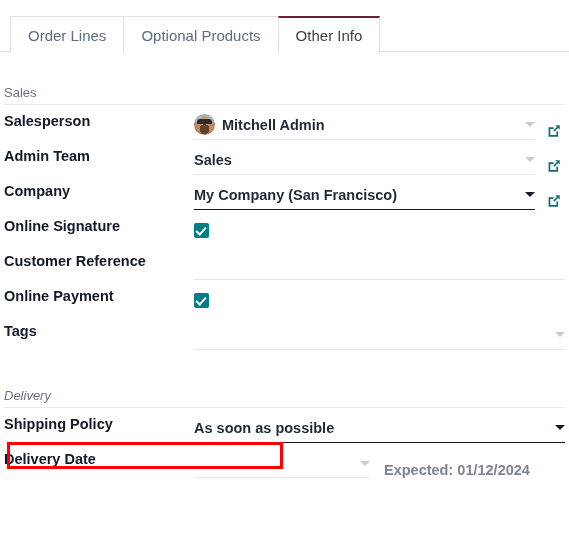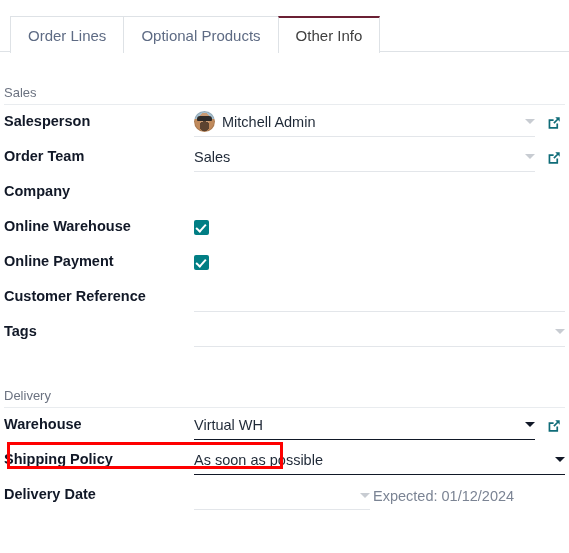--- a/index.html
+++ b/index.html
@@ -77,20 +77,21 @@
   .section-title {
     font-size: 13px;
     color: #6b7280;
     padding-top: 33px;
     padding-bottom: 4px;
     border-bottom: 1px solid #e9ecef;
     margin-bottom: 0;
   }
   .section-title.delivery {
     padding-top: 38px;
+    font-style: italic;
   }
 
   .row {
     display: flex;
     align-items: flex-start;
     height: 35px;
     position: relative;
   }
   .label {
     width: 190px;
@@ -99,22 +100,23 @@
     font-weight: bold;
     color: #111827;
     padding-top: 8px;
     box-sizing: border-box;
   }
   .field {
     flex: 1 1 auto;
     position: relative;
     height: 35px;
     display: flex;
-    align-items: center;
+    align-items: flex-end;
     min-width: 0;
+    font-weight: bold;
   }
   .field-inner {
     flex: 1 1 auto;
     display: flex;
     align-items: center;
     height: 29px;
     min-width: 0;
     border-bottom: 1px solid #e3e6ea;
     box-sizing: border-box;
     padding-bottom: 1px;
@@ -211,21 +213,21 @@
     width: 176px;
     height: 29px;
     border-bottom: 1px solid #e3e6ea;
     box-sizing: border-box;
     display: flex;
     align-items: center;
   }
   .expected {
     font-size: 14.5px;
     color: #7b8494;
-    margin-left: 3px;
+    margin-left: 14px;
     white-space: nowrap;
   }
 
   
   .highlight-box {
     position: absolute;
     left: 7px;
     top: 442px;
     width: 276px;
     height: 27px;
@@ -268,95 +270,92 @@
       <span class="extlink">
         <svg width="16" height="16" viewBox="0 0 16 16" aria-hidden="true">
           <path d="M2.6 4.2h5.0v1.7H4.3v6.0h6.1V8.6h1.7v5.1H2.6z" fill="#0f6c78"></path>
           <path d="M9.3 2.3h4.4v4.4l-1.6-1.6-3.6 3.6-1.2-1.2 3.6-3.6z" fill="#0f6c78"></path>
         </svg>
       </span>
     </div>
   </div>
 
   <div class="row">
-    <div class="label">Order Team</div>
+    <div class="label">Admin Team</div>
     <div class="field">
       <div class="field-inner">
         <span class="value">Sales</span>
         <span class="caret"></span>
       </div>
       <span class="extlink">
         <svg width="16" height="16" viewBox="0 0 16 16" aria-hidden="true">
           <path d="M2.6 4.2h5.0v1.7H4.3v6.0h6.1V8.6h1.7v5.1H2.6z" fill="#0f6c78"></path>
           <path d="M9.3 2.3h4.4v4.4l-1.6-1.6-3.6 3.6-1.2-1.2 3.6-3.6z" fill="#0f6c78"></path>
         </svg>
       </span>
     </div>
   </div>
 
   <div class="row">
     <div class="label">Company</div>
-  </div>
-
-  <div class="row">
-    <div class="label">Online Warehouse</div>
-    <div class="field">
-      <div class="field-inner no-underline">
-        <span class="checkbox"></span>
-      </div>
-    </div>
-  </div>
-
-  <div class="row">
-    <div class="label">Online Payment</div>
-    <div class="field">
-      <div class="field-inner no-underline">
-        <span class="checkbox"></span>
-      </div>
-    </div>
-  </div>
-
-  <div class="row">
-    <div class="label">Customer Reference</div>
-    <div class="field">
-      <div class="field-inner">
-        <span class="value"></span>
-      </div>
-    </div>
-  </div>
-
-  <div class="row">
-    <div class="label">Tags</div>
-    <div class="field">
-      <div class="field-inner">
-        <span class="value"></span>
-        <span class="caret"></span>
-      </div>
-    </div>
-  </div>
-
-  <div class="section-title delivery">Delivery</div>
-
-  <div class="row">
-    <div class="label">Warehouse</div>
     <div class="field">
       <div class="field-inner strong-underline">
-        <span class="value">Virtual WH</span>
+        <span class="value">My Company (San Francisco)</span>
         <span class="caret dark"></span>
       </div>
       <span class="extlink">
         <svg width="16" height="16" viewBox="0 0 16 16" aria-hidden="true">
           <path d="M2.6 4.2h5.0v1.7H4.3v6.0h6.1V8.6h1.7v5.1H2.6z" fill="#0f6c78"></path>
           <path d="M9.3 2.3h4.4v4.4l-1.6-1.6-3.6 3.6-1.2-1.2 3.6-3.6z" fill="#0f6c78"></path>
         </svg>
       </span>
     </div>
   </div>
 
   <div class="row">
+    <div class="label">Online Signature</div>
+    <div class="field">
+      <div class="field-inner no-underline">
+        <span class="checkbox"></span>
+      </div>
+    </div>
+  </div>
+
+  <div class="row">
+    <div class="label">Customer Reference</div>
+    <div class="field">
+      <div class="field-inner">
+        <span class="value"></span>
+      </div>
+    </div>
+  </div>
+
+  <div class="row">
+    <div class="label">Online Payment</div>
+    <div class="field">
+      <div class="field-inner no-underline">
+        <span class="checkbox"></span>
+      </div>
+    </div>
+  </div>
+
+  <div class="row">
+    <div class="label">Tags</div>
+    <div class="field">
+      <div class="field-inner">
+        <span class="value"></span>
+        <span class="caret"></span>
+      </div>
+    </div>
+  </div>
+
+  <div class="section-title delivery">Delivery</div>
+
+
+  <div class="row">
     <div class="label">Shipping Policy</div>
     <div class="field">
       <div class="field-inner strong-underline">
         <span class="value">As soon as possible</span>
         <span class="caret dark"></span>
       </div>
     </div>
   </div>
 
   <div class="row">

